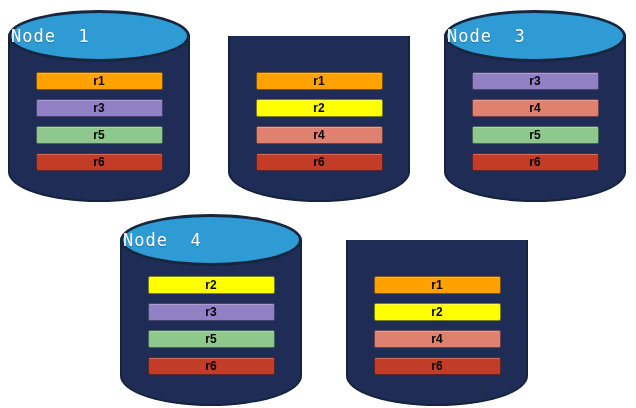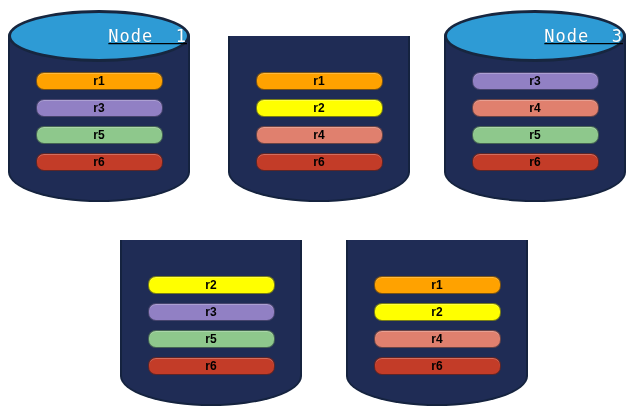--- a/index.html
+++ b/index.html
@@ -38,22 +38,21 @@
     top: 0;
     width: 182px;
     height: 52px;
     box-sizing: border-box;
     background: #2E9BD5;
     border: 3px solid #17263F;
     border-radius: 50%;
     z-index: 2;
     display: flex;
     align-items: center;
-    justify-content: flex-end;
-    text-decoration: underline;
+    justify-content: flex-start;
   }
   .cyl-title {
     color: #FFFFFF;
     font-family: "DejaVu Sans Mono", monospace;
     font-size: 17px;
     white-space: pre;
     letter-spacing: 1px;
     text-shadow: 0 1px 1px rgba(0,0,0,0.25);
   }
   .bars {
@@ -66,21 +65,21 @@
     flex-direction: column;
     align-items: center;
     gap: 9px;
     padding-top: 6px;
   }
   .bar {
     width: 127px;
     height: 18px;
     box-sizing: border-box;
     border: 1px solid rgba(10, 18, 38, 0.55);
-    border-radius: 8px;
+    border-radius: 2px;
     display: flex;
     align-items: center;
     justify-content: center;
     color: #000000;
     font-size: 12px;
     font-weight: bold;
     box-shadow: inset 0 1px 0 rgba(255,255,255,0.25);
   }
   
   #cyl-0 { left: 8px;   top: 10px;  }
@@ -125,20 +124,23 @@
     <div class="bars">
       <div class="bar" style="background: rgb(145, 128, 196);">r3</div>
       <div class="bar" style="background: rgb(224, 128, 110);">r4</div>
       <div class="bar" style="background: rgb(142, 200, 140);">r5</div>
       <div class="bar" style="background: rgb(195, 60, 40);">r6</div>
     </div>
   </div>
 
   <div class="cylinder" id="cyl-3">
     <div class="cyl-body"></div>
+    <div class="cyl-top">
+      <span class="cyl-title">Node  4</span>
+    </div>
     <div class="bars">
       <div class="bar" style="background: rgb(255, 255, 0);">r2</div>
       <div class="bar" style="background: rgb(145, 128, 196);">r3</div>
       <div class="bar" style="background: rgb(142, 200, 140);">r5</div>
       <div class="bar" style="background: rgb(195, 60, 40);">r6</div>
     </div>
   </div>
 
   <div class="cylinder" id="cyl-4">
     <div class="cyl-body"></div>

